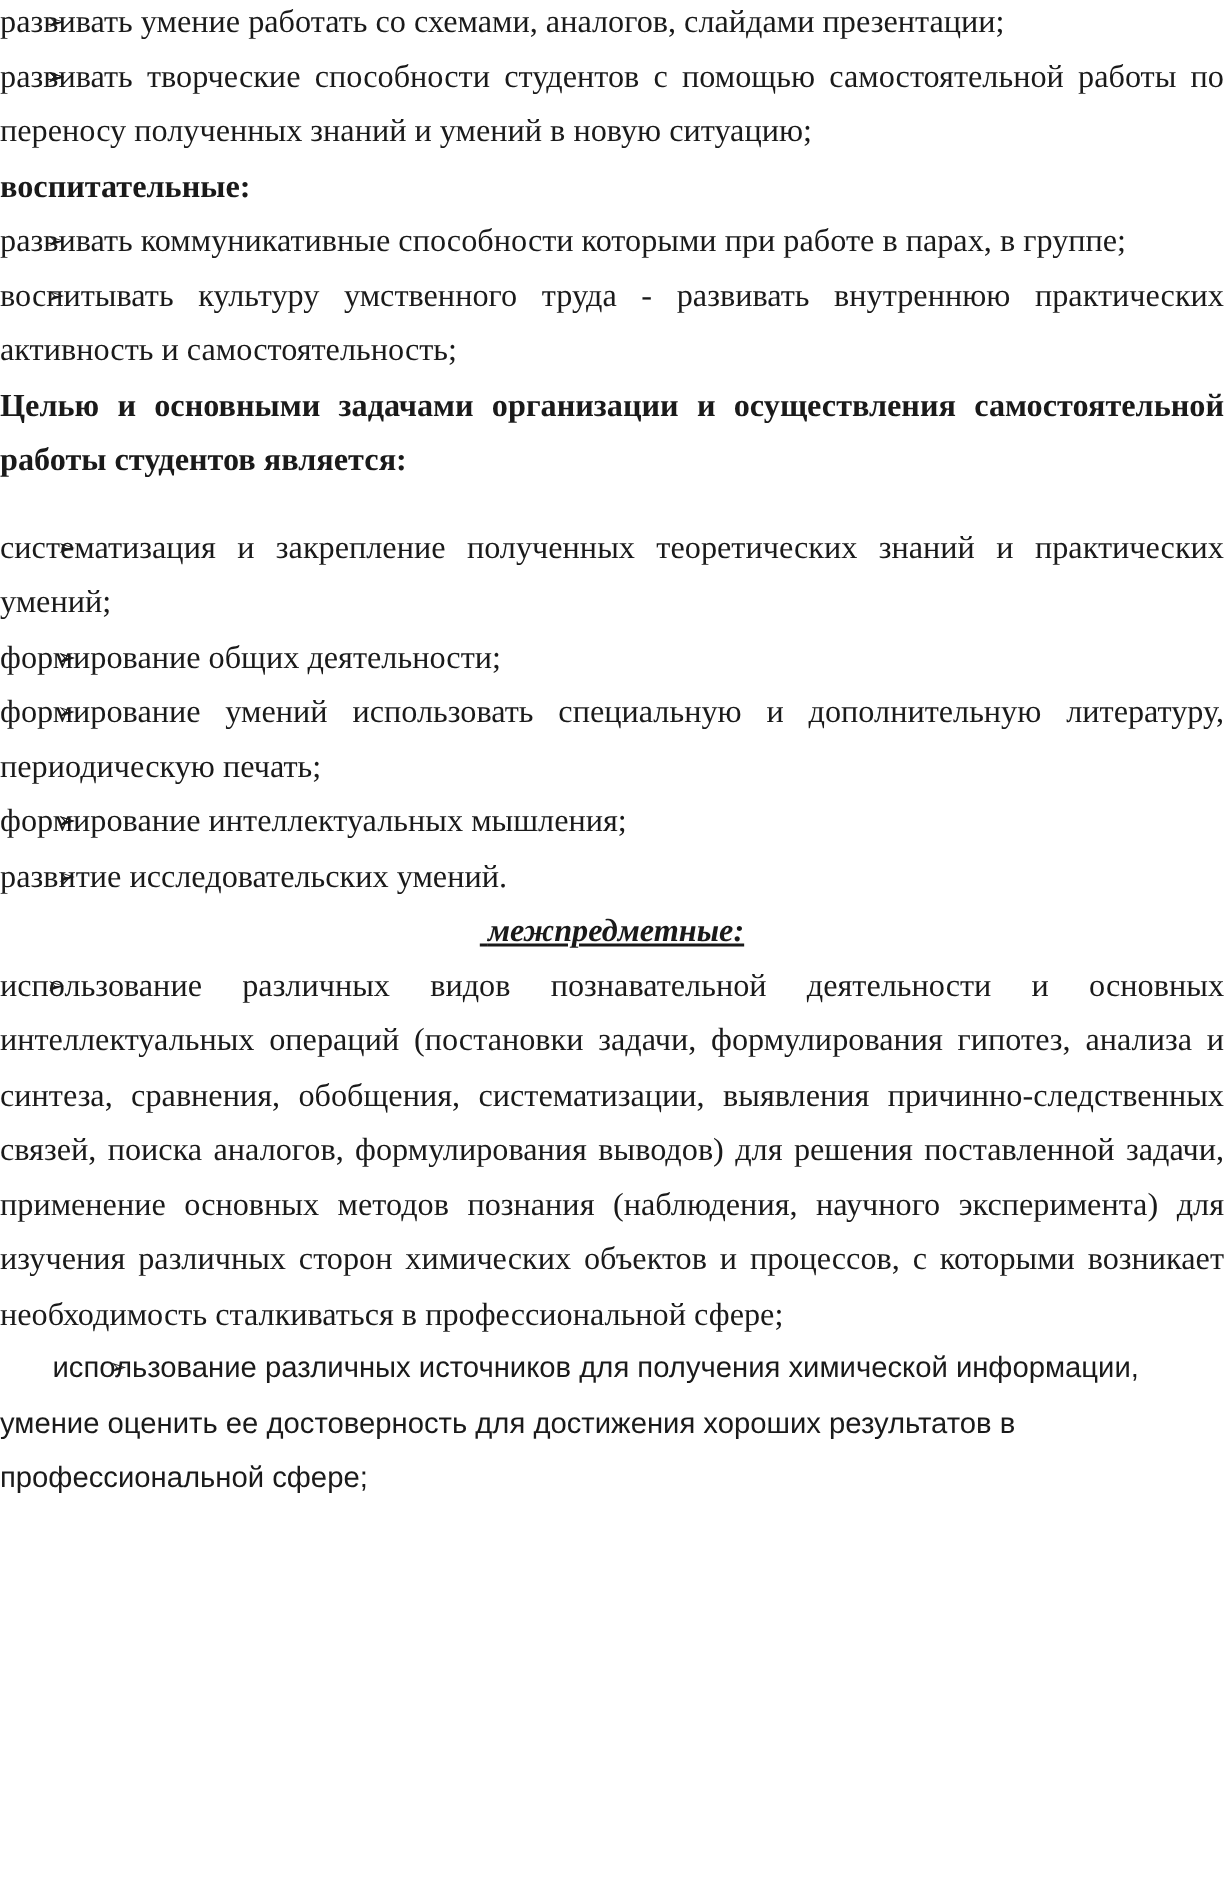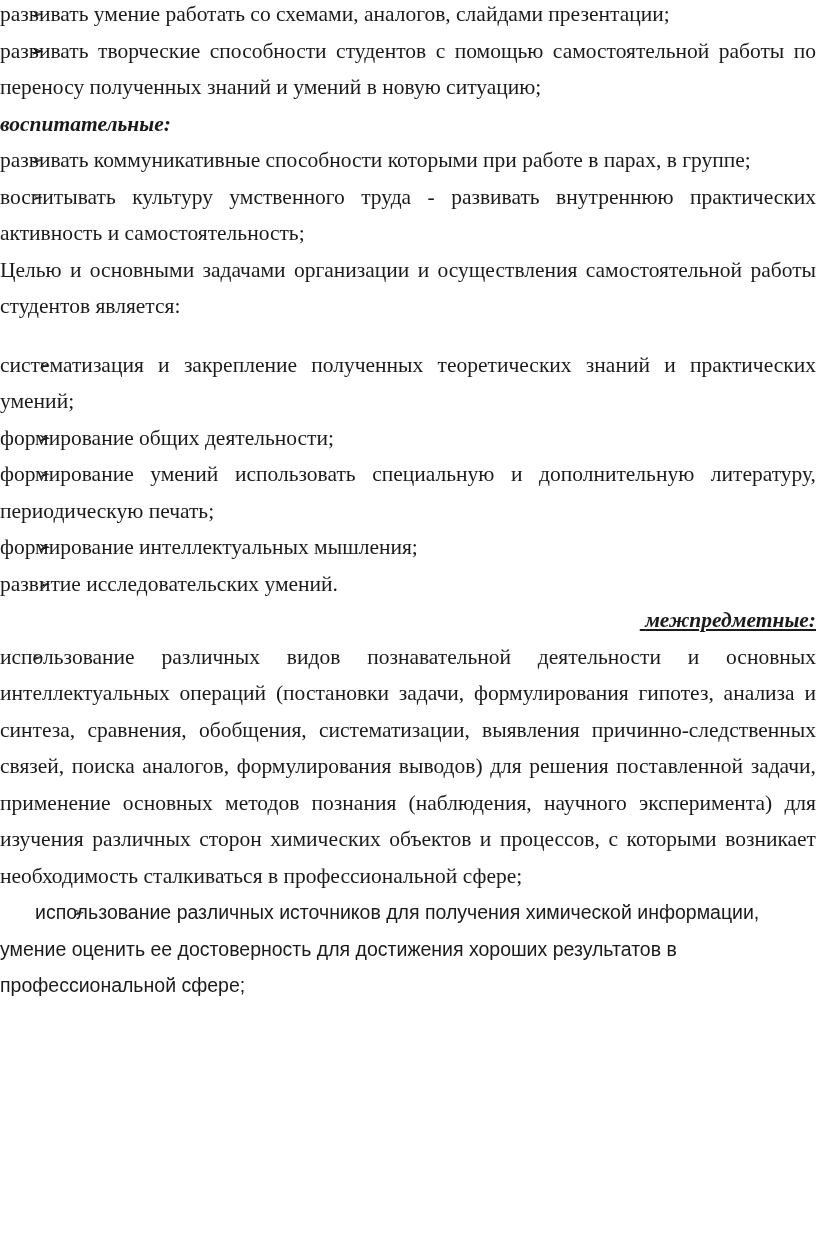--- a/index.html
+++ b/index.html
@@ -28,29 +28,29 @@
     position: absolute;
     top: 0;
     font-family: "DejaVu Sans", sans-serif;
     font-size: 15px;
     line-height: 36.5px;
     color: #1a1a1a;
     font-style: normal;
     font-weight: normal;
   }
 
-  .h-italic { font-weight: bold; font-style: italic; text-align: left; }
-  .h-bold   { font-weight: normal; }
+  .h-italic { font-weight: bold; text-align: left; }
+  .h-bold   { font-weight: bold; }
   .h-underline {
     font-weight: bold;
     font-style: italic;
     text-decoration: underline;
     padding-left: 53px;
     white-space: pre-wrap;
-    text-align: right;
+    text-align: center;
   }
   .gap { height: 22px; }
 
   .li-sans {
     font-family: "Liberation Sans", "DejaVu Sans", sans-serif;
     font-size: 19.5px;
     text-align: left;
     padding-left: 42px;
     text-indent: 35px;
   }

